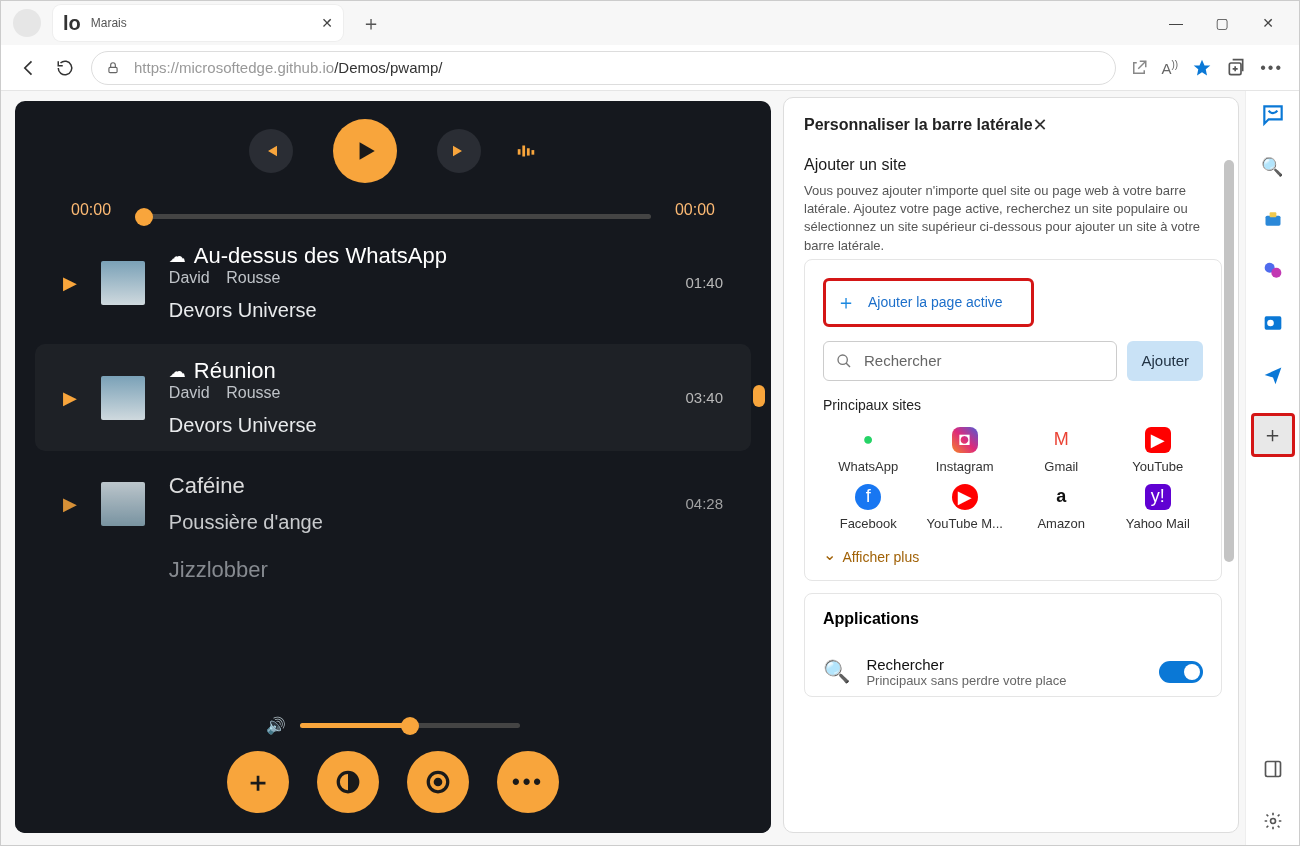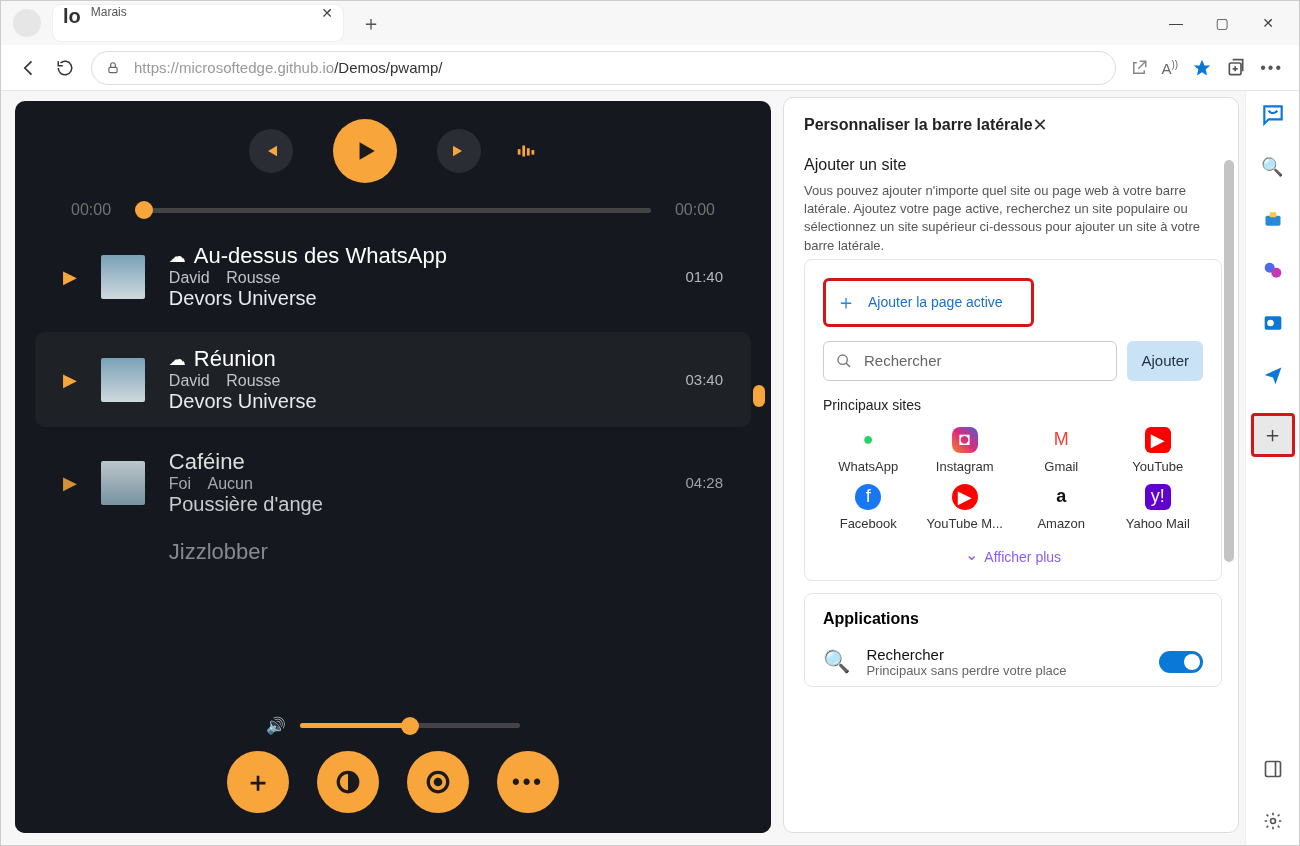--- a/index.html
+++ b/index.html
@@ -2,21 +2,21 @@
 <html><head>
 <meta charset="utf-8">
 <style>
   * { box-sizing: border-box; margin: 0; padding: 0; font-family: "Segoe UI", Arial, sans-serif; }
   html, body { width: 1300px; height: 846px; background: #fff; overflow: hidden; }
   .browser { width: 100%; height: 100%; border: 1px solid #ccc; display: flex; flex-direction: column; background: #f7f7f7; }
 
   
   .top-row { display: flex; align-items: center; height: 44px; padding: 0 8px; }
   .avatar-circle { width: 28px; height: 28px; border-radius: 50%; background: #e6e6e6; margin: 0 12px 0 4px; }
-  .tab { display: flex; align-items: flex-start; background: #fff; border-radius: 8px; height: 36px; width: 290px; padding: 0 10px; box-shadow: 0 0 0 1px #eee; position: relative; }
+  .tab { display: flex; align-items: center; background: #fff; border-radius: 8px; height: 36px; width: 290px; padding: 0 10px; box-shadow: 0 0 0 1px #eee; position: relative; }
   .tab .favicon-txt { font-size: 20px; font-weight: 600; color:#333; margin-right: 10px; display:flex; align-items:baseline; }
   .tab .tab-title { font-size: 12px; color: #555; flex: 1; }
   .tab .close { color: #444; font-size: 14px; }
   .newtab-icon { margin-left: 18px; color: #555; font-size: 20px; }
   .spacer { flex: 1; }
   .win-btn { width: 46px; text-align: center; color: #444; font-size: 14px; }
 
   
   .toolbar { display: flex; align-items: center; height: 46px; background: #fff; border-bottom: 1px solid #e5e5e5; padding: 0 10px; }
   .tb-btn { width: 36px; height: 36px; display: flex; align-items: center; justify-content: center; color: #555; }
@@ -31,38 +31,38 @@
   .content { display: flex; flex: 1; overflow: hidden; }
 
   
   .page { flex: 1; padding: 10px 8px 12px 14px; }
   .player { background: #15181e; color: #fff; border-radius: 10px; height: 100%; position: relative; overflow: hidden; }
   .controls-top { display: flex; justify-content: center; align-items: center; gap: 40px; padding-top: 18px; }
   .circ-btn { background: #2a2d34; border-radius: 50%; display: flex; align-items: center; justify-content: center; color: #f8a53c; }
   .circ-btn.small { width: 44px; height: 44px; font-size: 18px; }
   .circ-btn.big { width: 64px; height: 64px; background: #f8a53c; color: #1a1a1a; font-size: 26px; }
   .eq-icon { color: #f8a53c; font-size: 20px; margin-left: -6px; }
-  .progress-row { display: flex; align-items: center; gap: 24px; padding: 18px 56px 4px 56px; color: #737373; font-size:16px; }
+  .progress-row { display: flex; align-items: flex-end; gap: 24px; padding: 18px 56px 4px 56px; color: #fdba74; font-size:16px; }
   .progress-track { flex: 1; height: 5px; background: #444; border-radius: 3px; position: relative; }
   .progress-thumb { position: absolute; left: 0; top: 50%; transform: translate(0,-50%); width: 18px; height: 18px; background: #f8a53c; border-radius: 50%; }
   .scroll-ind { position: absolute; right: 6px; top: 284px; width: 12px; height: 22px; background: #f8a53c; border-radius: 6px; }
 
   .tracklist { padding: 6px 20px 0 20px; overflow: hidden; }
   .track { display: flex; align-items: center; padding: 14px 28px; border-radius: 10px; margin-bottom: 8px; gap: 24px; }
   .track.active { background: rgba(255,255,255,0.04); }
   .track.faded { opacity: 0.85; }
   .track-play { color: #f8a53c; font-size: 18px; }
   .track-art { width: 44px; height: 44px; background: linear-gradient(180deg,#7aa1b7,#cfd9de); border-radius: 2px; }
   .track-art.alt { background: linear-gradient(180deg,#d9e4ea,#8aa9b8); }
   .track-info { flex: 1; }
   .track-title { font-size: 22px; font-weight: 500; display: flex; align-items: center; gap: 8px; color:#fff;}
   .track-title .cloud { font-size: 17px; color: #fff; }
   .track-meta { color: #bfc3c8; font-size: 16px; margin-top: 0; }
   .track-meta .sep { margin: 0 6px; }
-  .track-album { font-size: 20px; color: #e8eaec; margin-top: 0; }
+  .track-album { font-size: 20px; color: #e8eaec; margin-top: 12px; }
   .track-dur { color: #b8b8b8; font-size: 15px; }
   .track.cut { height: 28px; overflow: hidden; padding-top: 0; padding-bottom: 0; color:#868a90;}
   .track.cut .track-title { font-size: 22px; color:#868a90;}
 
   .bottom-controls { position: absolute; bottom: 0; left: 0; right: 0; padding: 8px 0 20px 0; background: linear-gradient(180deg, rgba(21,24,30,0) 0%, #15181e 28%); }
   .vol-row { display: flex; align-items: center; justify-content: center; gap: 14px; margin-bottom: 16px; }
   .vol-icon { color: #f8a53c; font-size: 16px; }
   .vol-track { width: 220px; height: 5px; background: #444; border-radius: 3px; position: relative; }
   .vol-fill { position: absolute; left: 0; top: 0; height: 100%; width: 50%; background: #f8a53c; border-radius: 3px; }
   .vol-thumb { position: absolute; left: 50%; top: 50%; transform: translate(-50%,-50%); width: 18px; height: 18px; background: #f8a53c; border-radius: 50%; }
@@ -82,21 +82,21 @@
   .add-current { display: inline-flex; align-items: center; gap: 12px; border: 3px solid #d41616; border-radius: 6px; padding: 8px 28px 8px 10px; color: #1c6fca; font-size: 14px; margin-bottom: 14px; }
   .add-current .plus { color: #1c89e0; font-size: 20px; font-weight: 300; }
   .search-row { display: flex; gap: 10px; margin-bottom: 16px; }
   .search-box { flex: 1; border: 1px solid #ccc; border-radius: 6px; display: flex; align-items: center; padding: 0 12px; height: 40px; color: #666; font-size: 15px; }
   .search-box .mag { margin-right: 12px; color: #777; }
   .add-btn { background: #c9e2f6; border-radius: 6px; padding: 0 14px; height: 40px; display: flex; align-items: center; color: #234; font-size: 15px; }
   .card h4 { font-size: 14px; font-weight: 400; color: #222; margin-bottom: 14px; }
   .site-grid { display: grid; grid-template-columns: repeat(4, 1fr); gap: 10px 6px; text-align: center; margin-bottom: 8px; }
   .site { display: flex; flex-direction: column; align-items: center; font-size: 13px; color: #333; gap: 6px; }
   .site .ico { width: 26px; height: 26px; border-radius: 6px; display:flex; align-items:center; justify-content:center; font-size:18px;}
-  .show-more { text-align: center; color: #8b5cf6; font-size: 14px; padding: 8px 0 2px 0; }
+  .show-more { text-align: left; color: #a16207; font-size: 14px; padding: 8px 0 2px 0; }
   .show-more::before { content: "⌄"; margin-right: 6px; font-size: 16px; position:relative; top:-2px;}
   .mgmt-card { border: 1px solid #e5e5e5; border-radius: 8px; padding: 16px 18px 0 18px; margin-top: 12px; margin-right:16px;}
   .app-row { display: flex; align-items: center; gap: 16px; padding: 8px 0; }
   .app-ico { font-size: 22px; }
   .app-txt { flex: 1; }
   .app-name { font-size: 15px; color: #111; }
   .app-sub { font-size: 13px; color: #666; }
   .toggle { width: 44px; height: 22px; background: #0a78d6; border-radius: 11px; position: relative; }
   .toggle::after { content: ""; position: absolute; right: 3px; top: 3px; width: 16px; height: 16px; background: #fff; border-radius: 50%; }
 
@@ -240,21 +240,20 @@
             <span class="track-dur">03:40</span>
           </div>
 
           <div class="track faded">
             <span class="track-play">▶</span>
             <div class="track-art alt"></div>
             <div class="track-info">
               <div class="track-title">
                   <span>Caféine</span>
                 </div>
-              <div class="track-meta"><span>Foi</span><span class="sep"> </span><span>Aucun</span></div>
               <div class="track-album">Poussière d'ange</div>
             </div>
             <span class="track-dur">04:28</span>
           </div>
 
           <div class="track cut">
             <span class="track-play" style="visibility:hidden">▶</span>
             <div style="width:44px"></div>
             <div class="track-info">
                 <div class="track-title">
@@ -351,21 +350,21 @@
                 <span>Amazon</span>
               </div>
             <div class="site">
                 <div class="ico" style="background:#6001d2;color:#fff;border-radius:6px">y!</div>
                 <span>Yahoo Mail</span>
               </div>
           </div>
           <div class="show-more"><span>Afficher plus</span></div>
         </div>
         <div class="mgmt-card">
-          <h4 style="margin-bottom:10px">Applications</h4>
+          <h4 style="margin-bottom:20px">Applications</h4>
           <div class="app-row">
             <span class="app-ico" style="color:#0a78d6">🔍</span>
             <div class="app-txt">
               <div class="app-name">Rechercher</div>
               <div class="app-sub">Principaux sans perdre votre place</div>
             </div>
             <div class="toggle"></div>
           </div>
         </div>
       </div>

